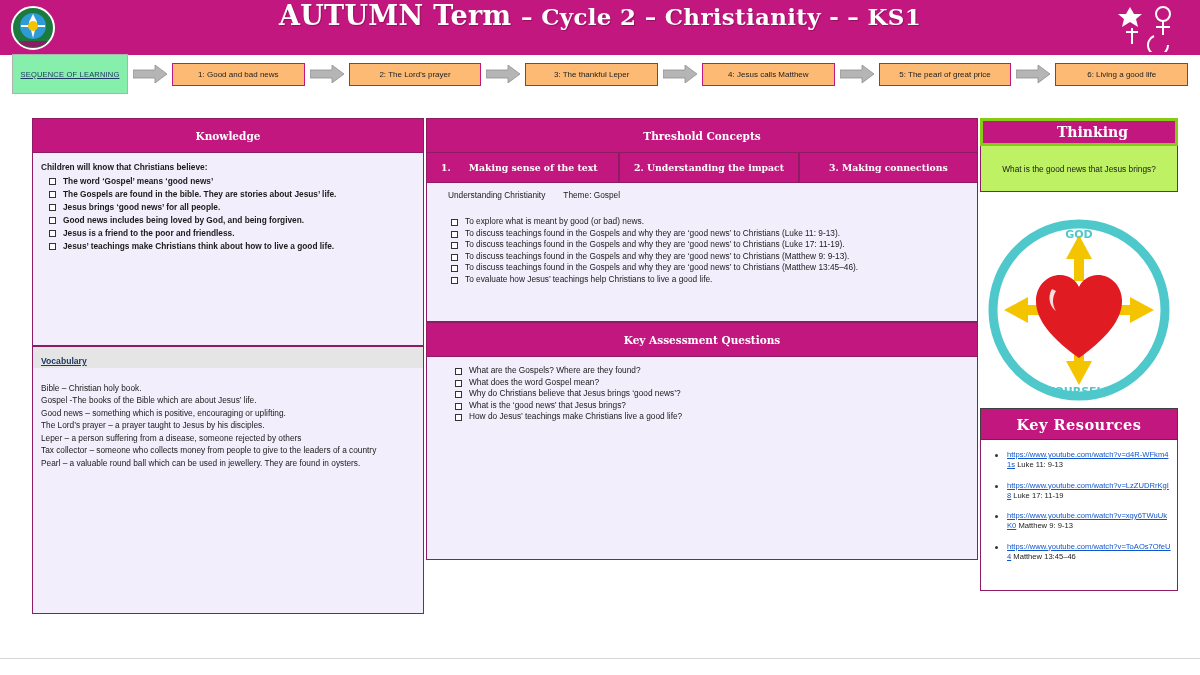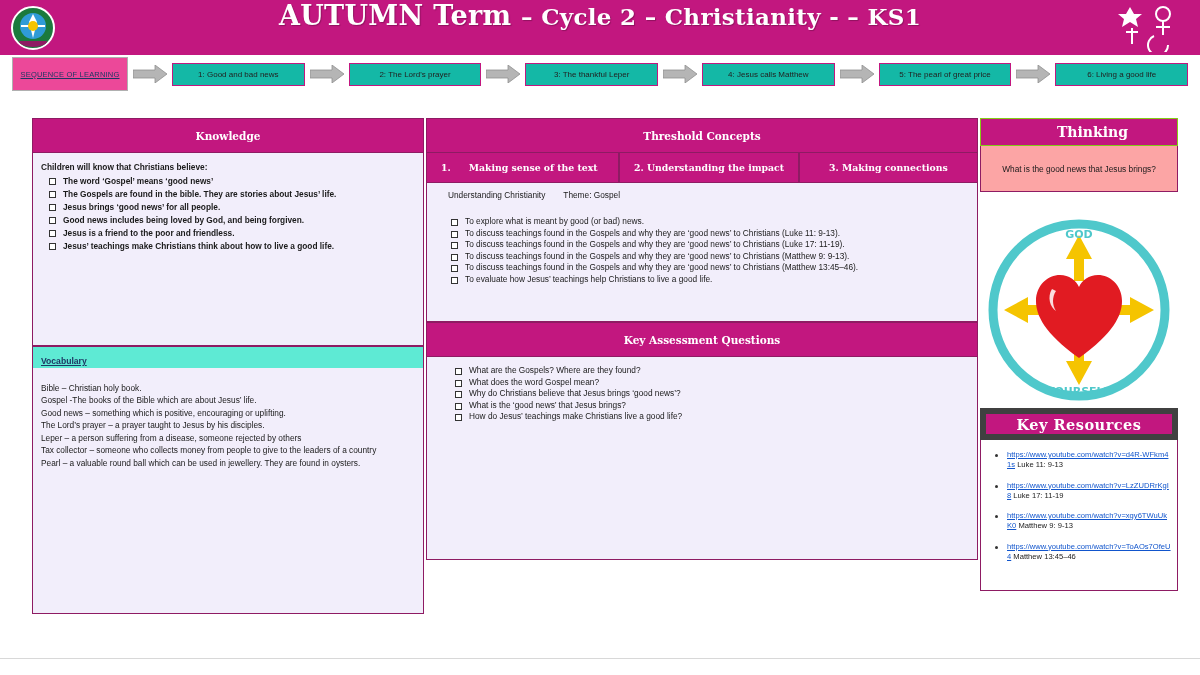--- a/index.html
+++ b/index.html
@@ -50,33 +50,33 @@
   
   .sequence {
     position: absolute;
     left: 0; top: 60px;
     width: 1200px; height: 28px;
     display: flex;
     align-items: center;
     padding: 0 12px;
   }
   .seq-label {
-    width: 116px; height: 34px;
+    width: 116px; height: 40px;
     border: 1px solid #b0b0b0;
-    background: #ec4899;
+    background: #86efac;
     display: flex; align-items: center; justify-content: center;
     font-size: 7.5px; color: #1f3864;
     text-decoration: underline;
     letter-spacing: 0.2px;
   }
   .seq-chip {
     flex: 1;
     height: 23px;
     border: 1px solid #c2177f;
-    background: #14b8a6;
+    background: #fdba74;
     display: flex; align-items: center; justify-content: center;
     font-size: 8px; color: #222;
   }
   .seq-arrow {
     width: 34px; height: 18px;
     margin: 0 5px;
     flex: 0 0 34px;
     position: relative;
   }
   .seq-arrow svg { display: block; }
@@ -128,21 +128,21 @@
     content: "";
     position: absolute;
     left: 8px; top: 3px;
     width: 5px; height: 5px;
     border: 1px solid #333;
     background: #fff;
   }
 
   
   .vocab-head {
-    background: #5eead4;
+    background: #e5e5e5;
     border: 1px solid #8e1b63;
     border-bottom: none;
     height: 22px;
     display: flex; align-items: flex-end;
     padding: 0 8px 2px 8px;
   }
   .vocab-head span {
     font-size: 8.6px; color: #1f3864; text-decoration: underline; font-weight: 600;
   }
   .vocab-body {
@@ -197,30 +197,30 @@
     font-size: 8.3px;
     color: #1a1a1a;
   }
   .ka-body ul.bulletlist li { padding-left: 28px; margin-bottom: 1.5px; }
   .ka-body ul.bulletlist li:before { left: 14px; }
 
   
   .thinking-head {
     background: #c2177f;
     color: #fff;
-    border: 1px solid #84cc16;
+    border: 3px solid #84cc16;
     height: 28px;
     display: flex; align-items: center; justify-content: center;
     font-family: "DejaVu Serif", serif;
     font-weight: bold;
     font-size: 14px;
     padding-left: 27px;
   }
   .thinking-body {
-    background: #fca5a5;
+    background: #bef264;
     border: 1px solid #8e1b63;
     border-top: none;
     height: 46px;
     display: flex; align-items: center; justify-content: center;
     font-size: 8.3px;
     color: #1a1a1a;
     text-align: center;
     padding: 0 6px;
   }
 
@@ -228,21 +228,21 @@
     margin-top: 20px;
     height: 196px;
     position: relative;
     display: flex; align-items: center; justify-content: center;
   }
 
   
   .kr-head {
     background: #c2177f;
     color: #fff;
-    border: 6px solid #404040;
+    border: 1px solid #404040;
     height: 32px;
     display: flex; align-items: center; justify-content: center;
     font-family: "DejaVu Serif", serif;
     font-weight: bold;
     font-size: 14.5px;
     letter-spacing: 0.5px;
   }
   .kr-body {
     background: #ffffff;
     border: 1px solid #8e1b63;

